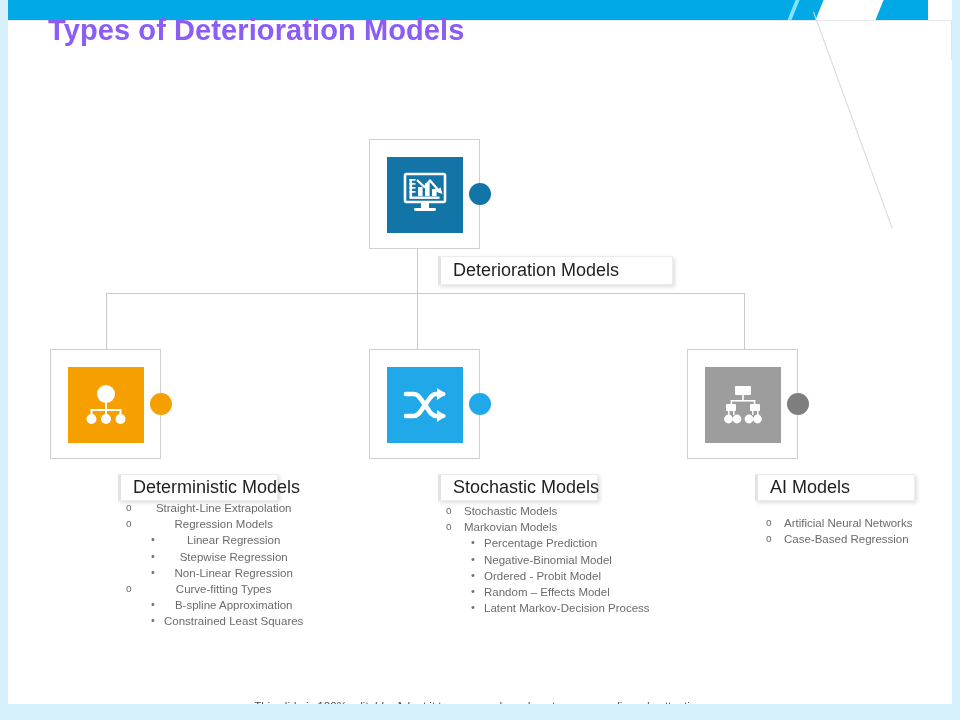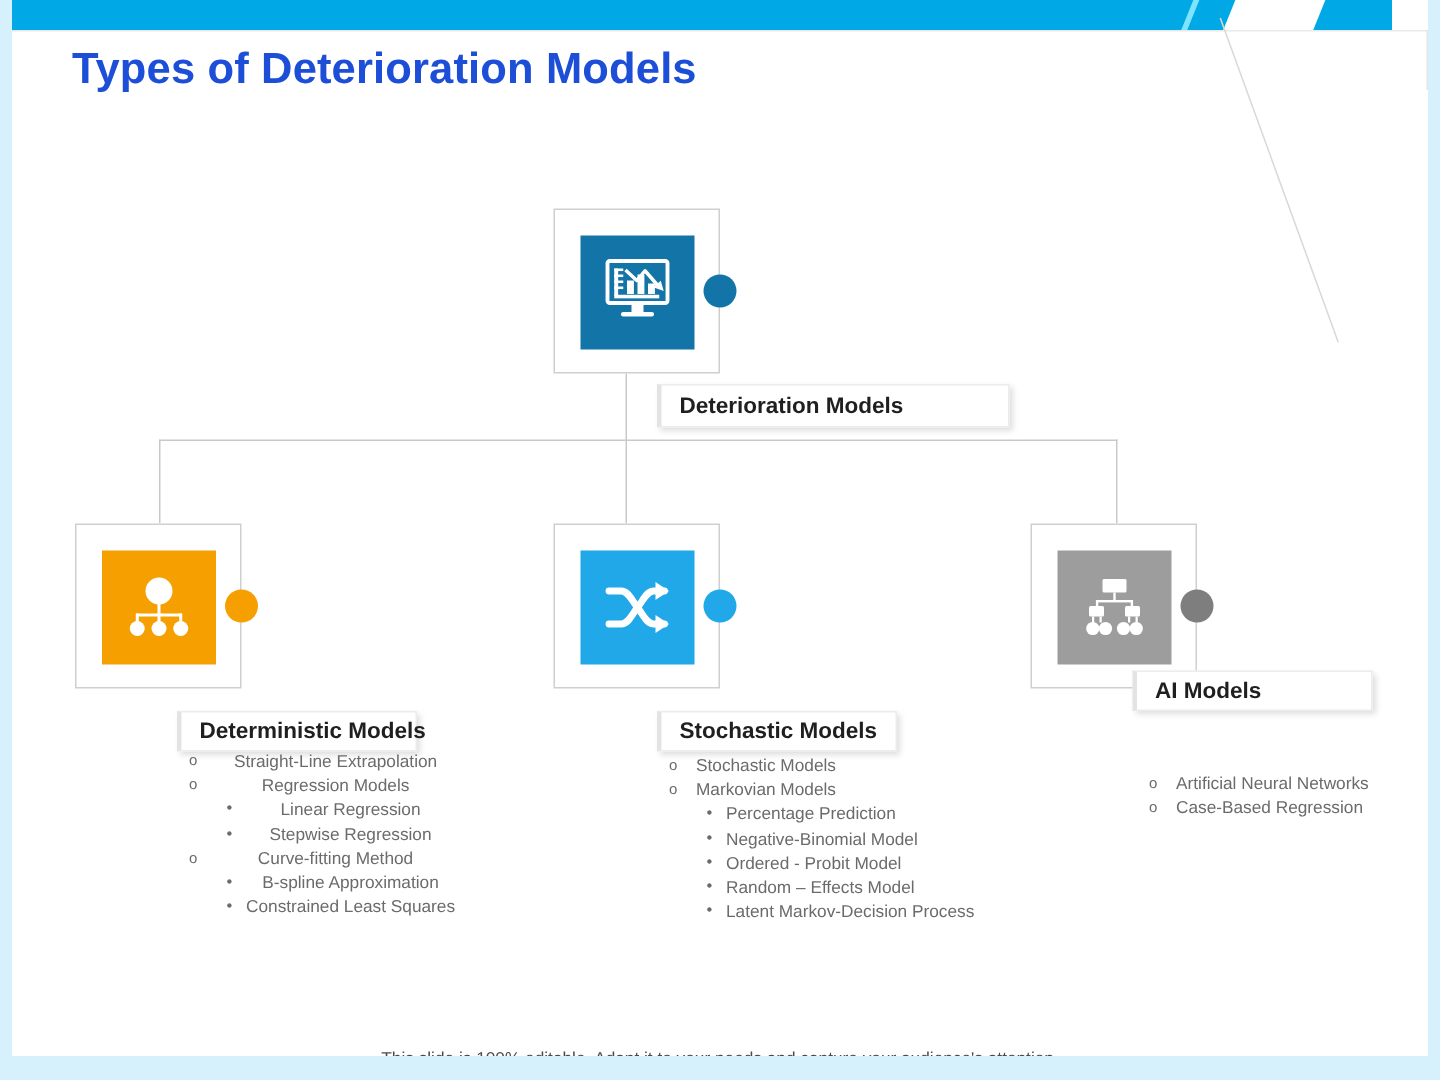--- a/index.html
+++ b/index.html
@@ -98,24 +98,24 @@
     top: 20px;
     width: 1px;
     height: 40px;
     background: #e4e4e4;
   }
 
   
   #title {
     position: absolute;
     left: 40px;
-    top: 30px;
+    top: 14px;
     font-size: 29px;
     font-weight: bold;
-    color: #1d4ed8;
+    color: #8b5cf6;
     letter-spacing: 0.1px;
     white-space: nowrap;
   }
 
   
   .conn {
     position: absolute;
     background: #c9c9c9;
   }
   #conn-stem-top   { left: 409px; top: 242px;  width: 1px;  height: 52px; }
@@ -169,29 +169,29 @@
   .caption {
     position: absolute;
     box-sizing: border-box;
     background: #ffffff;
     border: 1px solid #ececec;
     border-left: 3px solid #e3e3e3;
     box-shadow: 2px 2px 4px rgba(0,0,0,0.13);
     display: flex;
     align-items: center;
     padding-left: 12px;
-    font-size: 15px;
-    font-weight: bold;
+    font-size: 18px;
+    font-weight: normal;
     color: #1f1f1f;
     white-space: nowrap;
   }
   #cap-root { left: 430px; top: 256px; width: 235px; height: 29px; }
   #cap-det  { left: 110px; top: 474px; width: 160px; height: 27px; }
   #cap-sto  { left: 430px; top: 474px; width: 160px; height: 27px; }
-  #cap-ai   { left: 747px; top: 447px; width: 160px; height: 27px; }
+  #cap-ai   { left: 747px; top: 474px; width: 160px; height: 27px; }
 
   
   .list {
     position: absolute;
     color: #6b6b6b;
     font-size: 11.5px;
     line-height: 16.2px;
     white-space: nowrap;
   }
   #list-det { left: 110px; top: 500px; text-align: center; }
@@ -307,21 +307,22 @@
         </svg>
       </div>
       <div class="dot"></div>
     </div>
     <div class="caption" id="cap-det">Deterministic Models</div>
     <div class="list" id="list-det">
         <div class="li1">Straight-Line Extrapolation</div>
         <div class="li1">Regression Models</div>
         <div class="li2">Linear Regression</div>
         <div class="li2">Stepwise Regression</div>
-        <div class="li1">Curve-fitting Method</div>
+        <div class="li2">Non-Linear Regression</div>
+        <div class="li1">Curve-fitting Types</div>
         <div class="li2">B-spline Approximation</div>
         <div class="li2">Constrained Least Squares</div>
       </div>
 
     <div class="node" id="node-sto">
       <div class="tile">
         <svg width="48" height="42" viewBox="0 0 48 42">
           <path d="M5 10 H13 C18 10 20 16 24 21 C28 26 30 32 35 32 H42" fill="none" stroke="#ffffff" stroke-width="4.6" stroke-linecap="round"></path>
           <path d="M5 32 H13 C18 32 20 26 24 21 C28 16 30 10 35 10 H42" fill="none" stroke="#ffffff" stroke-width="4.6" stroke-linecap="round"></path>
           <path d="M36 4 L45 10 L36 16 Z" fill="#ffffff"></path>

